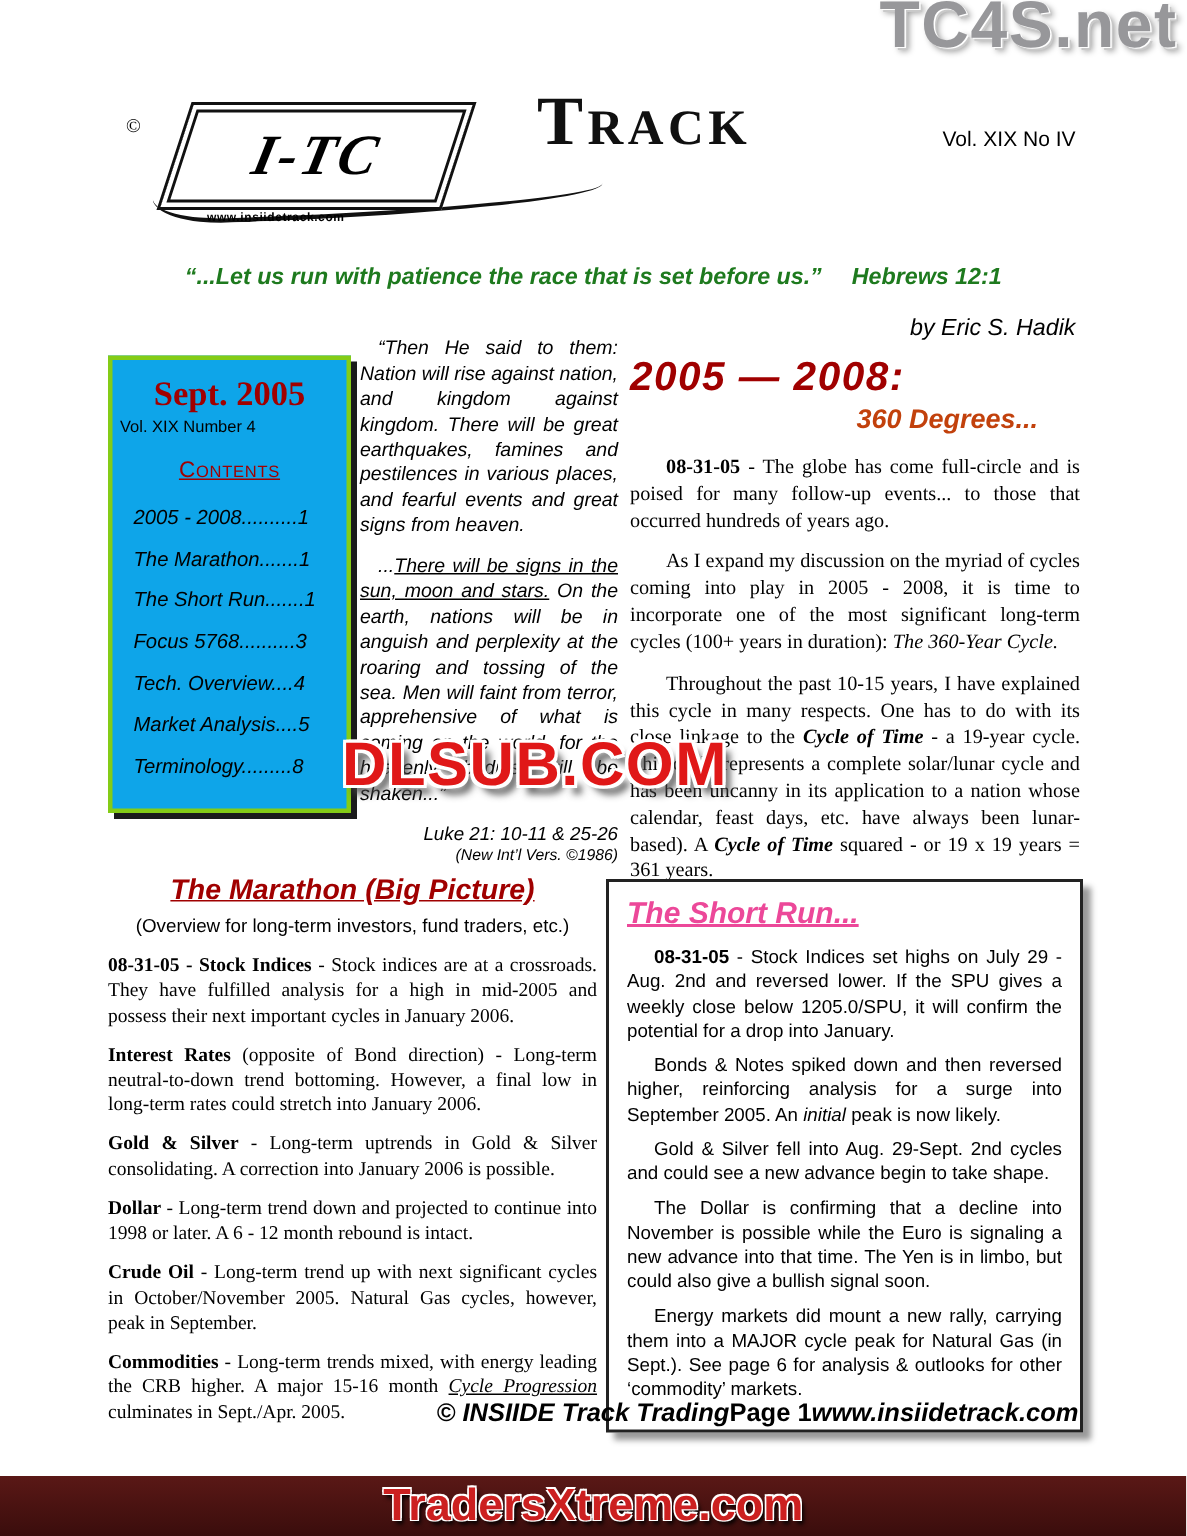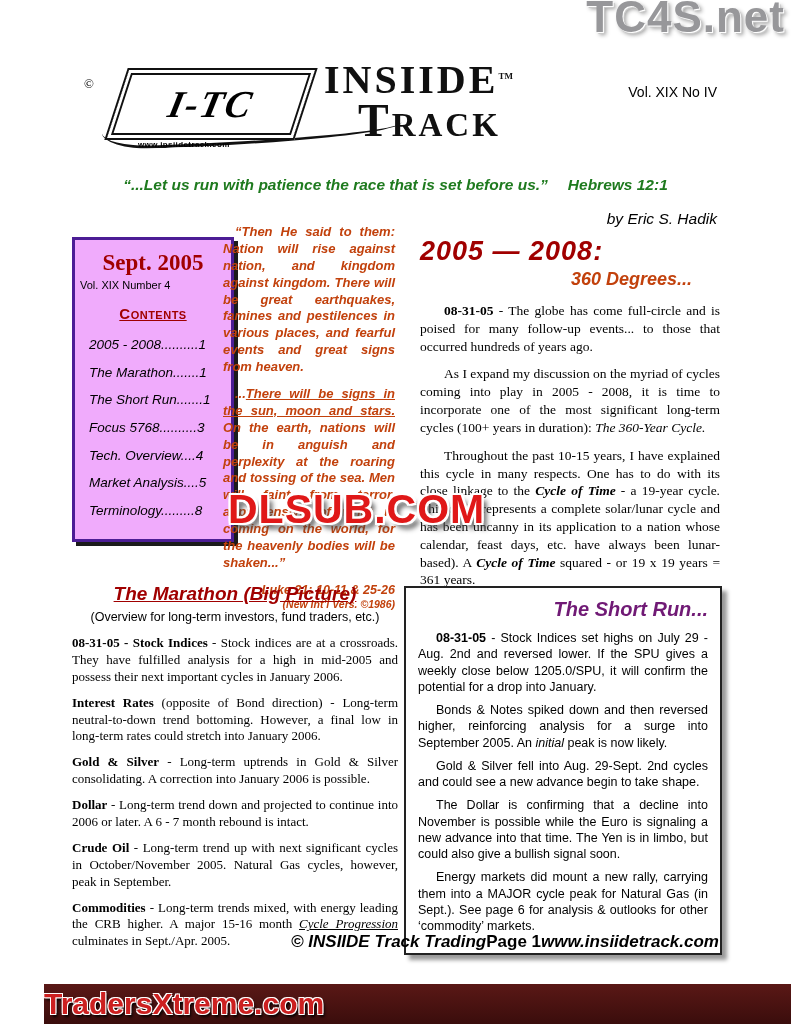--- a/index.html
+++ b/index.html
@@ -11,21 +11,21 @@
           font-family:"Liberation Sans",sans-serif;font-weight:bold;font-size:44px;
           letter-spacing:1px;color:#97979a;
           text-shadow:1px 1px 0 #fff,2px 2px 0 #c9c9c9,3px 3px 4px #9a9a9a;}
   .wm-mid{position:absolute;left:228px;top:486px;z-index:25;
           font-family:"Liberation Sans",sans-serif;font-weight:bold;font-size:41px;letter-spacing:1px;
           color:#e01818;
           text-shadow:-2px -2px 0 #fff,2px -2px 0 #fff,-2px 2px 0 #fff,2px 2px 0 #fff,
                       0 -2px 0 #fff,0 2px 0 #fff,-2px 0 0 #fff,2px 0 0 #fff,
                       5px 6px 5px rgba(70,70,70,.85);}
   .band{position:absolute;left:0;right:0;bottom:0;height:40px;
-        background:linear-gradient(#5a1816,#3a0d0c);display:flex;align-items:center;justify-content:flex-start;margin-left:44px;}
+        background:linear-gradient(#5a1816,#3a0d0c);display:flex;align-items:center;justify-content:center;}
   .band-text{font-family:"Liberation Sans",sans-serif;font-weight:bold;font-size:30px;color:#cc2020;
              text-shadow:-1px -1px 0 #fff,1px -1px 0 #fff,-1px 1px 0 #fff,1px 1px 0 #fff,2px 3px 3px #000;}
 
   
   .copyright{position:absolute;left:84px;top:76px;font-size:13px;}
   .logo{position:absolute;left:112px;top:58px;width:380px;height:108px;}
   .logo-mark{position:absolute;left:4px;top:10px;width:186px;height:68px;background:#fff;
              transform:skewX(-18deg);border:2px solid #111;
              box-shadow:inset 0 0 0 3px #fff, inset 0 0 0 5px #111;
              display:flex;align-items:center;justify-content:center;}
@@ -43,33 +43,33 @@
   .big-t{font-size:46px;}
   .vol{position:absolute;right:74px;top:84px;font-family:"Liberation Sans",sans-serif;font-size:14px;}
 
   .verse{position:absolute;left:0;right:0;top:176px;text-align:center;color:#1e7a1e;
          font-family:"Liberation Sans",sans-serif;font-weight:bold;font-style:italic;font-size:15.5px;}
   .verse-ref{margin-left:20px;text-align:right;}
   .byline{position:absolute;right:74px;top:210px;font-family:"Liberation Sans",sans-serif;
           font-style:italic;font-size:15.5px;}
 
   
-  .contents-box{position:absolute;left:72px;top:237px;width:146px;background:#f0abfc;
-                border:3px solid #4c1d95;box-shadow:4px 4px 0 #1b1b1b;padding:10px 5px 14px;}
+  .contents-box{position:absolute;left:72px;top:237px;width:146px;background:#0ea5e9;
+                border:3px solid #84cc16;box-shadow:4px 4px 0 #1b1b1b;padding:10px 5px 14px;}
   .cb-title{text-align:center;color:#a00000;font-weight:bold;font-size:23px;}
   .cb-sub{text-align:left;font-family:"Liberation Sans",sans-serif;font-size:11px;margin-top:3px;}
-  .cb-head{margin-top:14px;text-align:center;color:#a00000;font-weight:bold;
+  .cb-head{margin-top:14px;text-align:center;color:#a00000;font-weight:normal;
            font-variant:small-caps;text-decoration:underline;
            font-family:"Liberation Sans",sans-serif;font-size:15px;letter-spacing:.5px;}
   .cb-items{margin-top:9px;padding-left:9px;font-style:italic;font-size:13.5px;line-height:2.05;
             font-family:"Liberation Sans",sans-serif;}
 
   
-  .scripture{position:absolute;left:223px;top:224px;width:172px;color:#c2410c;
-             font-family:"Liberation Sans",sans-serif;font-weight:bold;font-style:italic;
+  .scripture{position:absolute;left:240px;top:224px;width:172px;color:#000000;
+             font-family:"Liberation Sans",sans-serif;font-weight:normal;font-style:italic;
              font-size:13px;line-height:1.3;text-align:justify;}
   .scripture p{margin:0 0 10px;text-indent:12px;}
   .cite1{text-align:right;font-size:12.5px;margin-top:2px;}
   .cite2{text-align:right;font-size:10.5px;}
 
   
   .article{position:absolute;left:420px;top:236px;width:300px;}
   .article-title{color:#a00000;font-family:"Liberation Sans",sans-serif;font-weight:bold;
                  font-style:italic;font-size:27px;letter-spacing:1px;}
   .article-sub{color:#c2410c;font-family:"Liberation Sans",sans-serif;font-weight:bold;
@@ -81,22 +81,22 @@
   .marathon{position:absolute;left:72px;top:583px;width:326px;}
   .marathon-title{text-align:center;color:#a00000;font-family:"Liberation Sans",sans-serif;
                   font-weight:bold;font-style:italic;font-size:19px;text-decoration:underline;}
   .marathon-sub{text-align:center;font-family:"Liberation Sans",sans-serif;font-size:12.5px;margin-top:5px;}
   .marathon-body{margin-top:11px;font-size:13px;line-height:1.3;text-align:justify;}
   .marathon-body p{margin:0 0 9px;}
 
   
   .shortrun{position:absolute;left:404px;top:586px;width:290px;background:#fff;
             border:2px solid #222;box-shadow:5px 5px 4px #999;padding:8px 12px 12px;}
-  .shortrun-title{text-align:right;color:#701a75;font-family:"Liberation Sans",sans-serif;
-                  font-weight:bold;font-style:italic;font-size:20px;margin-top:2px;}
+  .shortrun-title{text-align:left;color:#ec4899;font-family:"Liberation Sans",sans-serif;
+                  font-weight:bold;font-style:italic;font-size:20px;text-decoration:underline;margin-top:2px;}
   .shortrun-body{margin-top:9px;font-family:"Liberation Sans",sans-serif;font-size:12.5px;
                  line-height:1.3;text-align:justify;}
   .shortrun-body p{margin:0 0 7px;text-indent:18px;}
 
   
   .footer{position:absolute;left:72px;right:72px;top:932px;display:flex;justify-content:flex-end;
           font-family:"Liberation Sans",sans-serif;font-weight:bold;font-size:17px;}
   .footer-left{font-style:italic;}
   .footer-right{font-style:italic;}
 
@@ -115,21 +115,20 @@
 
   <div class="copyright">©</div>
 
   <div class="logo">
     <div class="logo-swoosh"></div>
     <div class="logo-mark">
       <span class="logo-mark-text">I-TC</span>
     </div>
     <div class="logo-url">www.insiidetrack.com</div>
     <div class="logo-text">
-      <div class="logo-line1"><span>INSIIDE</span><span class="tm">TM</span></div>
       <div class="logo-line2"><span class="big-t">T</span><span>RACK</span></div>
     </div>
   </div>
 
   <div class="vol">Vol. XIX  No IV</div>
 
   <div class="verse">
     <span>“...Let us run with patience the race that is set before us.”</span><span class="verse-ref">Hebrews 12:1</span>
   </div>
 
@@ -170,21 +169,21 @@
       </div>
   </div>
 
   <div class="marathon">
     <div class="marathon-title">The Marathon (Big Picture)</div>
     <div class="marathon-sub">(Overview for long-term investors, fund traders, etc.)</div>
     <div class="marathon-body">
         <p><span class="seg-b">08-31-05 - Stock Indices</span><span> - Stock indices are at a crossroads.  They have fulfilled analysis for a high in mid-2005 and possess their next important cycles in January 2006.</span></p>
         <p><span class="seg-b">Interest Rates</span><span> (opposite of Bond direction) - Long-term neutral-to-down trend bottoming.  However, a final low in long-term rates could stretch into January 2006.</span></p>
         <p><span class="seg-b">Gold &amp; Silver</span><span> - Long-term uptrends in Gold &amp; Silver consolidating.  A correction into January 2006 is possible.</span></p>
-        <p><span class="seg-b">Dollar</span><span> - Long-term trend down and projected to continue into 2006 or later.  A 6 - 7 month rebound is intact.</span></p>
+        <p><span class="seg-b">Dollar</span><span> - Long-term trend down and projected to continue into 1998 or later.  A 6 - 12 month rebound is intact.</span></p>
         <p><span class="seg-b">Crude Oil</span><span> - Long-term trend up with next significant cycles in October/November 2005.  Natural Gas cycles, however, peak in September.</span></p>
         <p><span class="seg-b">Commodities</span><span> - Long-term trends mixed, with energy leading the CRB higher.  A major 15-16 month </span><span class="seg-i seg-u">Cycle Progression</span><span> culminates in Sept./Apr. 2005.</span></p>
       </div>
   </div>
 
   <div class="shortrun">
     <div class="shortrun-title">The Short Run...</div>
     <div class="shortrun-body">
         <p><span class="seg-b">08-31-05</span><span> - Stock Indices set highs on July 29 - Aug. 2nd and reversed lower. If the SPU gives a weekly close below 1205.0/SPU, it will confirm the potential for a drop into January.</span></p>
         <p><span>Bonds &amp; Notes spiked down and then reversed higher, reinforcing analysis for a surge into September 2005.  An </span><span class="seg-i">initial</span><span> peak is now likely.</span></p>

